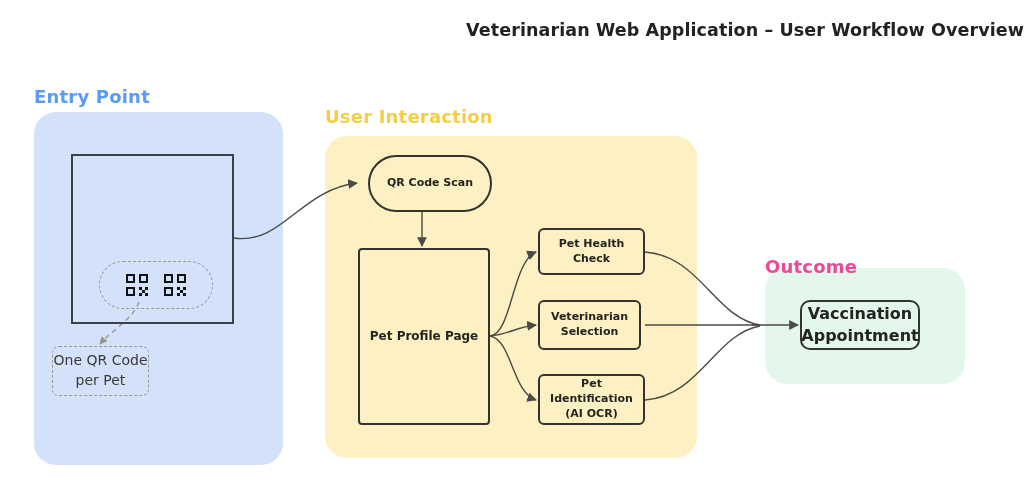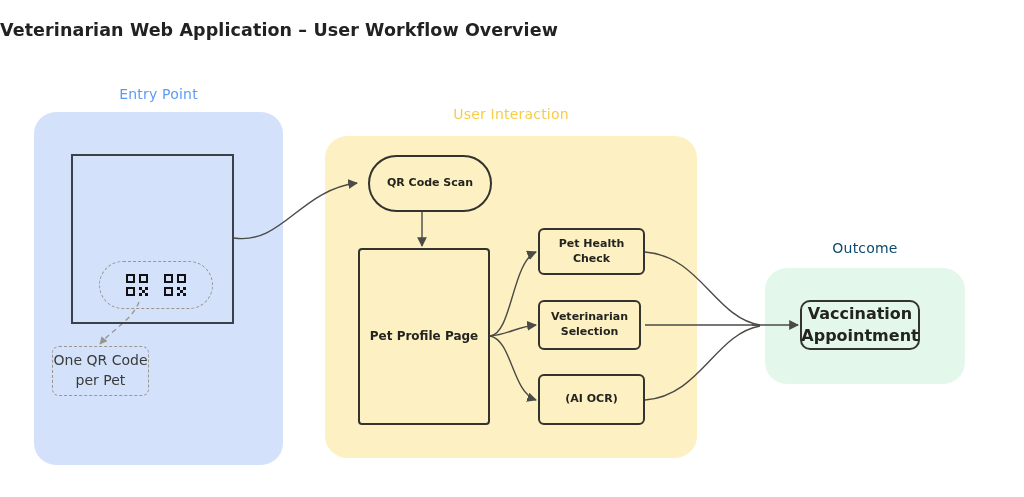--- a/index.html
+++ b/index.html
@@ -15,37 +15,36 @@
     font-family: "DejaVu Sans", "Liberation Sans", sans-serif;
     color: #222222;
   }
 
   
   #diagram-title {
     position: absolute;
     left: 0;
     top: 20px;
     width: 1024px;
-    text-align: left;
+    text-align: right;
     font-size: 17.5px;
     font-weight: bold;
     color: #222222;
     letter-spacing: 0.1px;
   }
 
   
   .group-box {
     position: absolute;
     border-radius: 22px;
   }
   .group-label {
     position: absolute;
-    text-align: center;
-    font-size: 14px;
-    font-weight: normal;
+    font-size: 18px;
+    font-weight: bold;
     letter-spacing: 0.2px;
   }
 
   #group-entry-point {
     left: 34px;
     top: 112px;
     width: 249px;
     height: 353px;
     background: #d3e2fa;
   }
@@ -72,23 +71,23 @@
 
   #group-outcome {
     left: 765px;
     top: 268px;
     width: 200px;
     height: 116px;
     background: #e3f7ea;
   }
   #label-outcome {
     left: 765px;
-    top: 240px;
+    top: 256px;
     width: 200px;
-    color: #0c4a6e;
+    color: #ec4899;
   }
 
   
   .node {
     position: absolute;
     box-sizing: border-box;
     display: flex;
     align-items: center;
     justify-content: center;
     text-align: center;
@@ -343,20 +342,21 @@
 
 <div class="node" id="node-veterinarian-selection">
   <div>
     <div>Veterinarian</div>
     <div>Selection</div>
   </div>
 </div>
 
 <div class="node" id="node-pet-identification">
   <div>
+    <div>Pet Identification</div>
     <div>(AI OCR)</div>
   </div>
 </div>
 
 <div class="node" id="node-vaccination-appointment">
   <div>
     <div>Vaccination</div>
     <div>Appointment</div>
   </div>
 </div>

